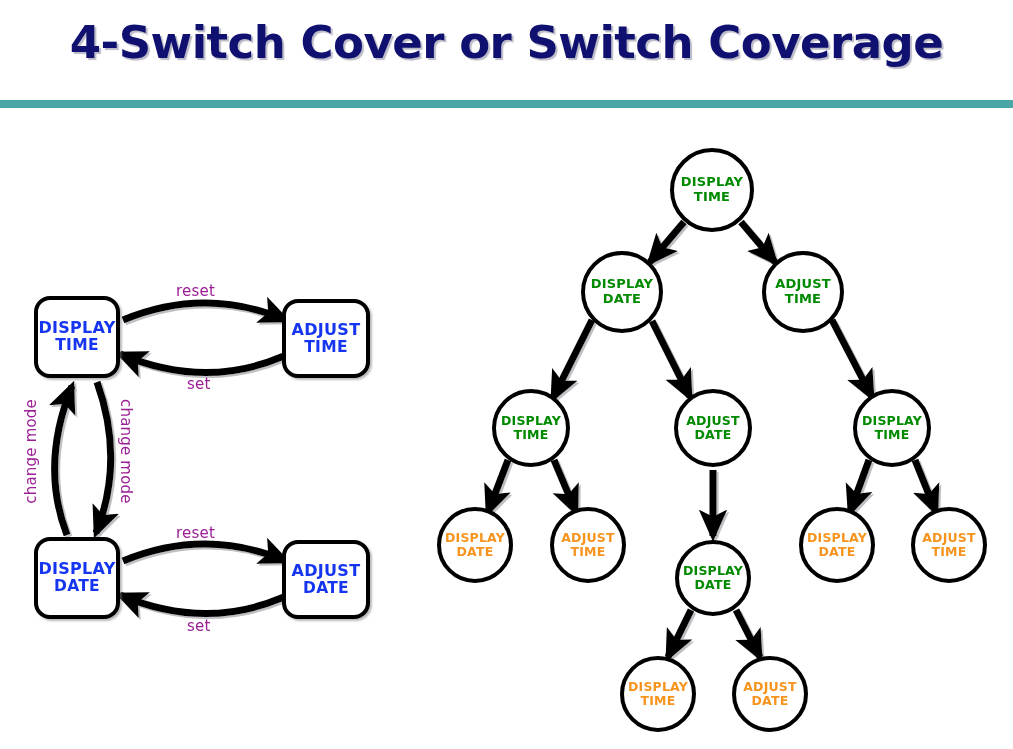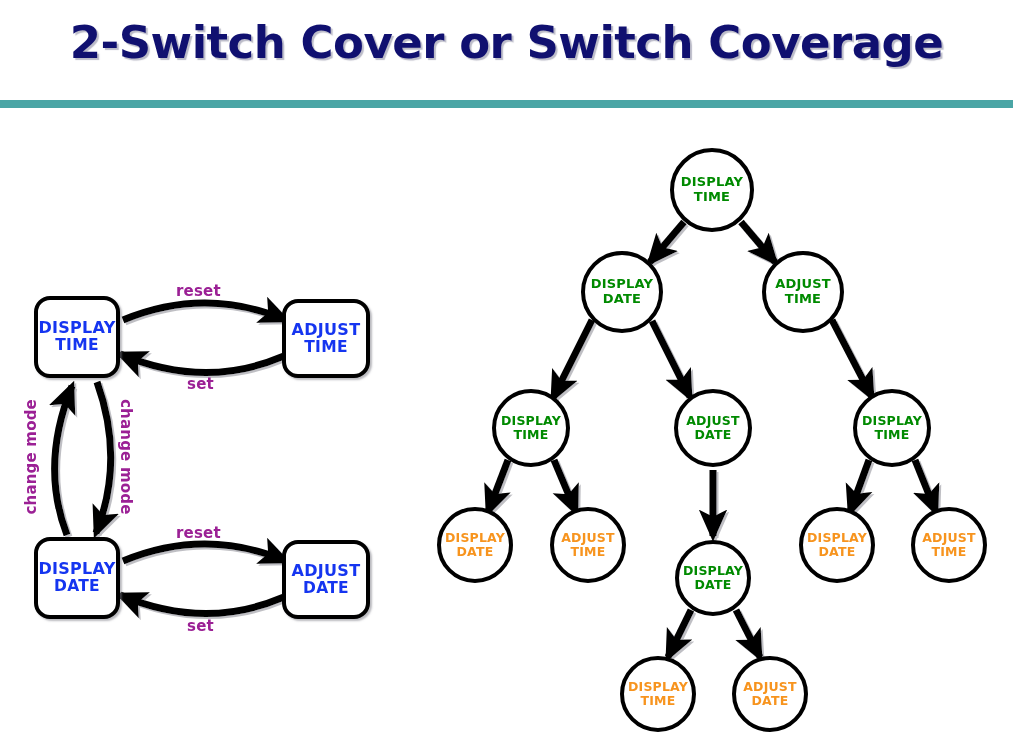--- a/index.html
+++ b/index.html
@@ -67,21 +67,21 @@
     line-height: 1.12;
     letter-spacing: 0.3px;
     box-shadow: 2px 2px 2px rgba(120,120,130,0.5);
   }
   .state-box .l2 { font-size: 15.5px; }
 
   
   .edge-label {
     position: absolute;
     color: #9b2095;
-    font-weight: bold;
+    font-weight: normal;
     font-size: 15px;
     white-space: nowrap;
     letter-spacing: 0.2px;
   }
   .edge-label.vert-up {
     writing-mode: vertical-rl;
     transform: rotate(180deg);
     transform-origin: center;
   }
   .edge-label.vert-down {
@@ -104,21 +104,21 @@
     letter-spacing: 0.2px;
     text-align: center;
   }
   .tree-node.green { color: #008a00; }
   .tree-node.orange { color: #f7941e; }
   .tree-node .ln { display: block; }
 </style>
 </head>
 <body>
 
-<div id="slide-title">2-Switch Cover or Switch Coverage</div>
+<div id="slide-title">4-Switch Cover or Switch Coverage</div>
 
 <div id="title-divider"></div>
 
 <svg id="diagram-canvas" viewBox="0 0 1013 749" xmlns="http://www.w3.org/2000/svg">
   <defs>
     <marker id="ah" viewBox="0 0 10 10" refX="8.2" refY="5" markerWidth="4.6" markerHeight="4.6" orient="auto-start-reverse">
       <path d="M 0 0.6 L 10 5 L 0 9.4 L 2.2 5 Z" fill="#000000"></path>
     </marker>
     <filter id="softshadow" x="-30%" y="-30%" width="180%" height="180%">
       <feDropShadow dx="2" dy="2" stdDeviation="0.6" flood-color="#8a8a93" flood-opacity="0.55"></feDropShadow>

